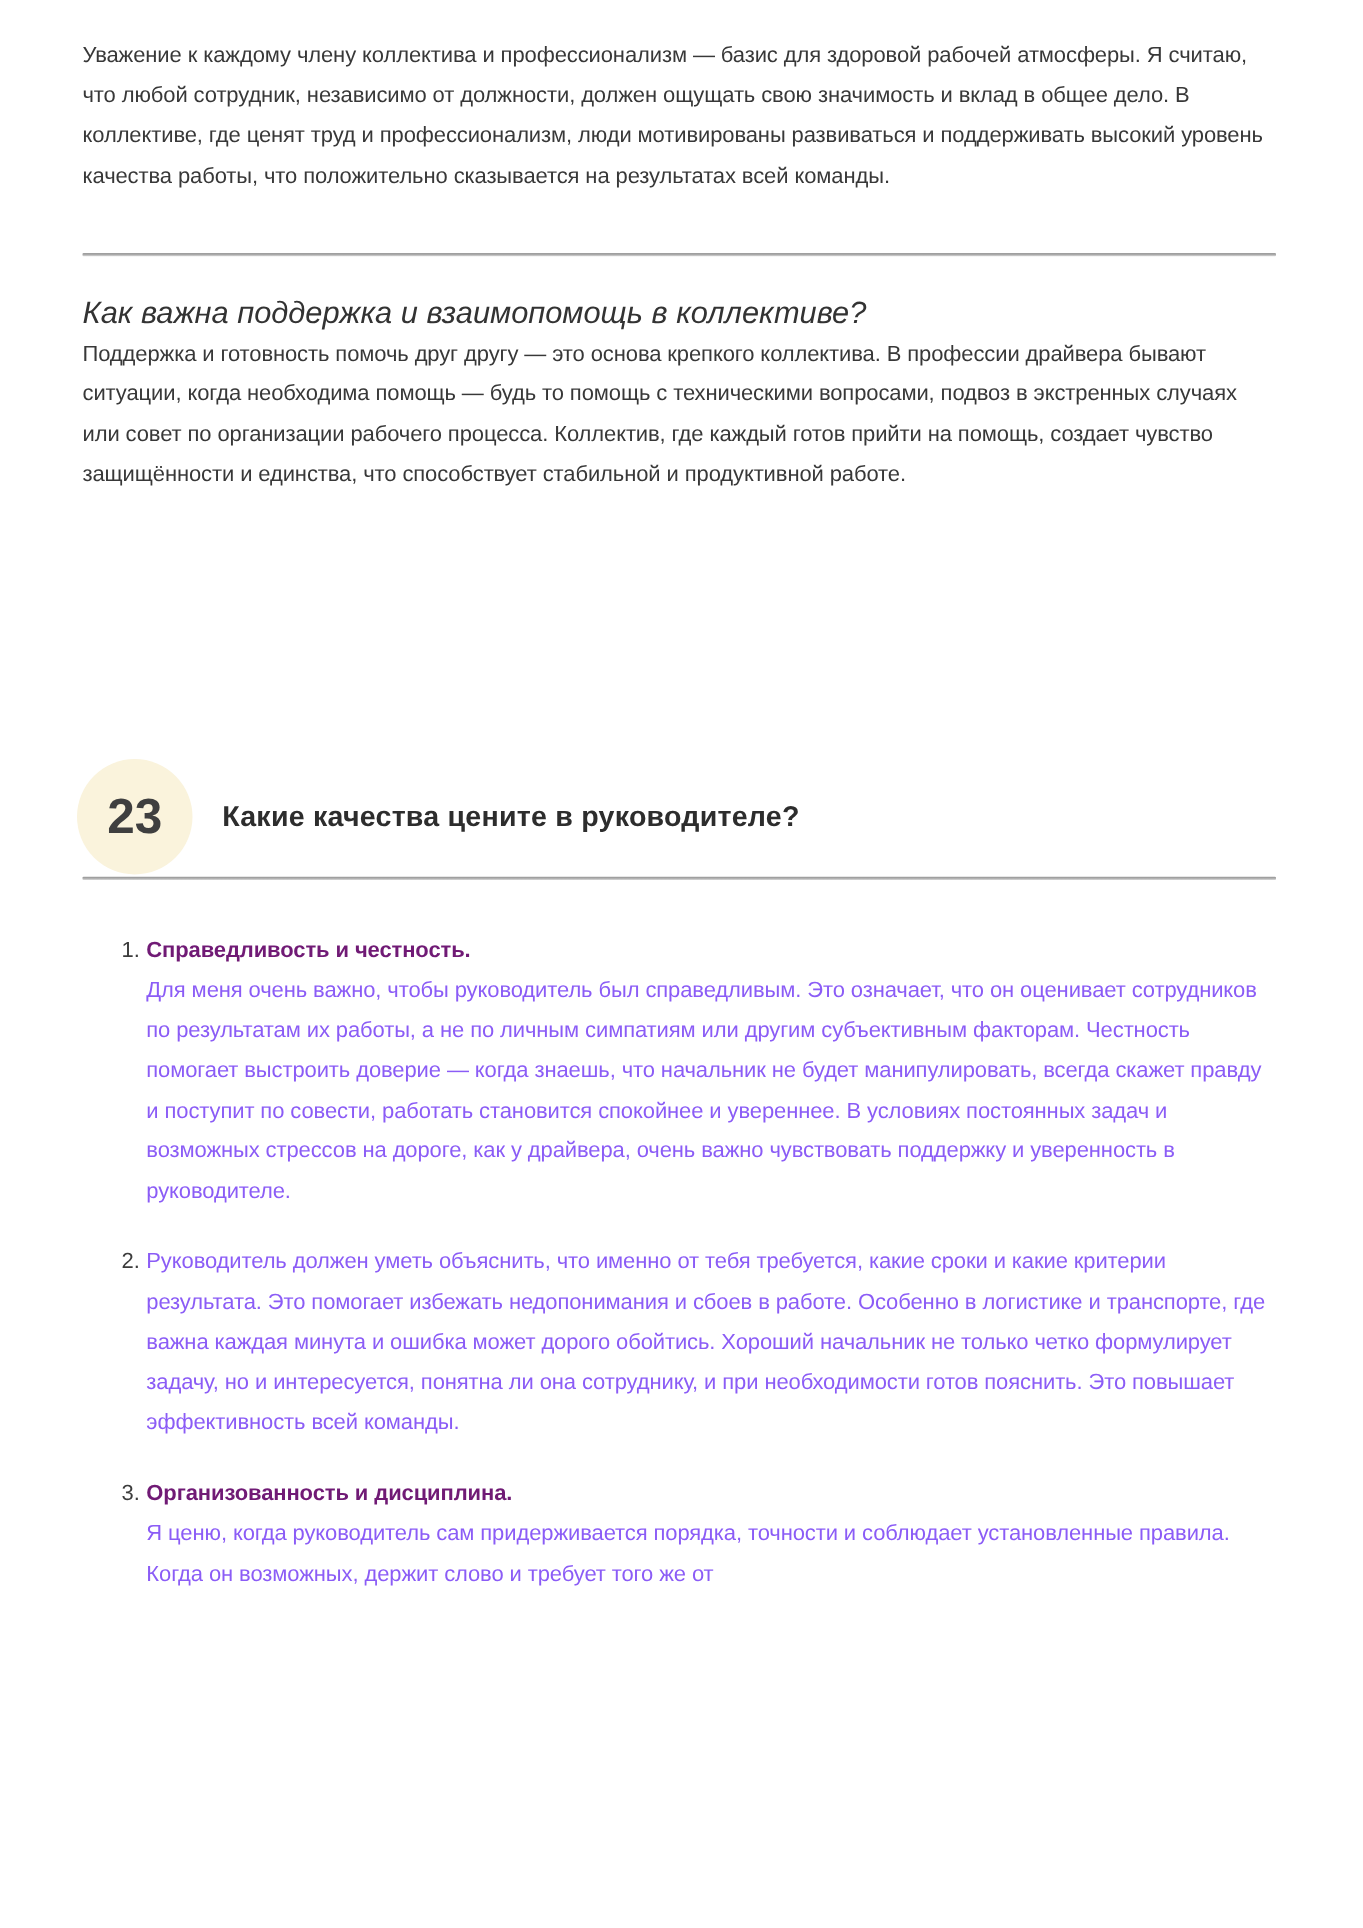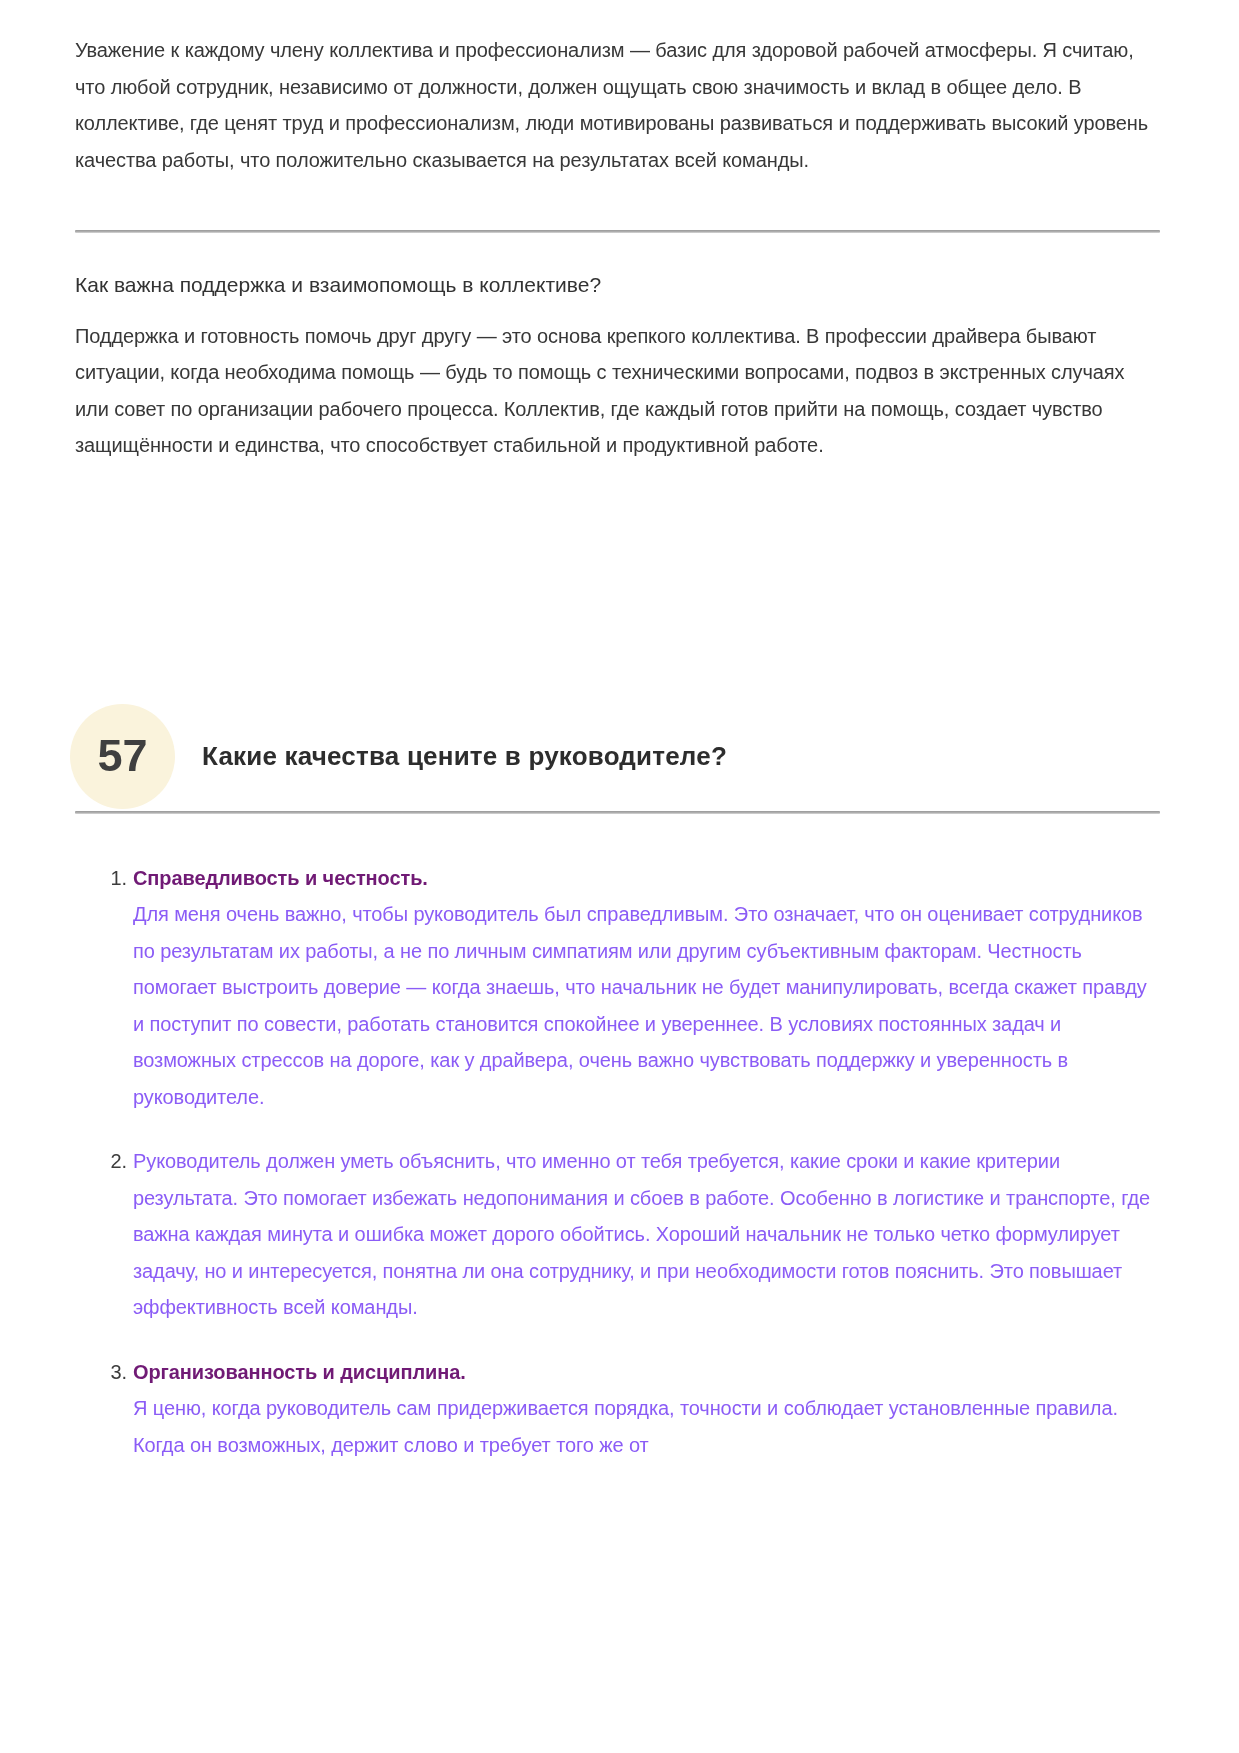--- a/index.html
+++ b/index.html
@@ -25,27 +25,28 @@
   }
   .divider {
     border: 0;
     height: 3px;
     margin: 0;
     background: linear-gradient(to bottom, #9f9f9f 34%, #d9d9d9);
     border-radius: 1px;
   }
   .divider-1 { margin-top: 52px; }
   .question {
-    font-size: 21px;
+    font-size: 28px;
     line-height: 36.5px;
     margin: 0;
     margin-top: 34px;
     color: #333333;
+    font-style: italic;
   }
-  .answer { margin-top: 14px; }
+  .answer { }
 
   .section-header {
     margin-top: 240px;
     display: flex;
     align-items: center;
   }
   .badge {
     flex: 0 0 auto;
     width: 105px;
     height: 105px;
@@ -100,21 +101,21 @@
   <p class="body-text">Уважение к каждому члену коллектива и профессионализм — базис для здоровой рабочей атмосферы. Я считаю, что любой сотрудник, независимо от должности, должен ощущать свою значимость и вклад в общее дело. В коллективе, где ценят труд и профессионализм, люди мотивированы развиваться и поддерживать высокий уровень качества работы, что положительно сказывается на результатах всей команды.</p>
 
   <hr class="divider divider-1">
 
   <p class="question">Как важна поддержка и взаимопомощь в коллективе?</p>
 
   <p class="body-text answer">Поддержка и готовность помочь друг другу — это основа крепкого коллектива. В профессии драйвера бывают ситуации, когда необходима помощь — будь то помощь с техническими вопросами, подвоз в экстренных случаях или совет по организации рабочего процесса. Коллектив, где каждый готов прийти на помощь, создает чувство защищённости и единства, что способствует стабильной и продуктивной работе.</p>
 
   <div class="section-header">
     <div class="badge">
-      <span>57</span>
+      <span>23</span>
     </div>
     <h1 class="section-title">Какие качества цените в руководителе?</h1>
   </div>
 
   <hr class="divider divider-2">
 
   <div class="qa-list">
 
     <div class="list-item">
       <div class="item-num">1.</div>

